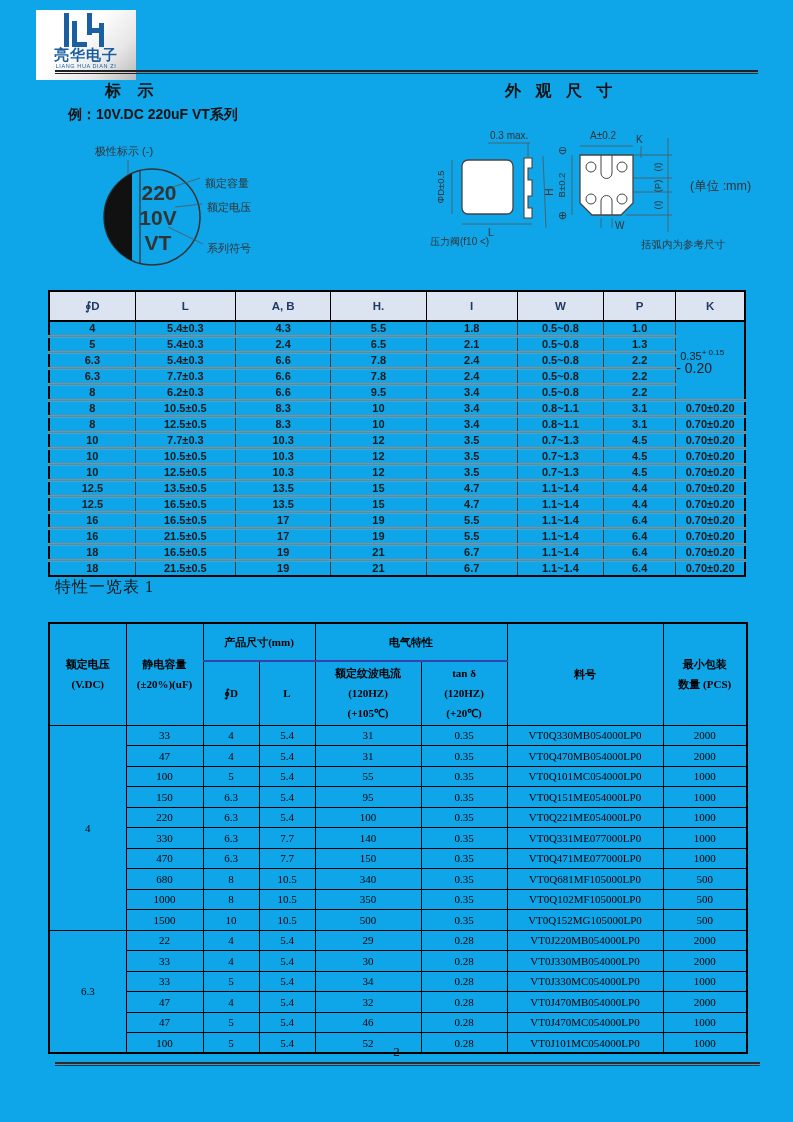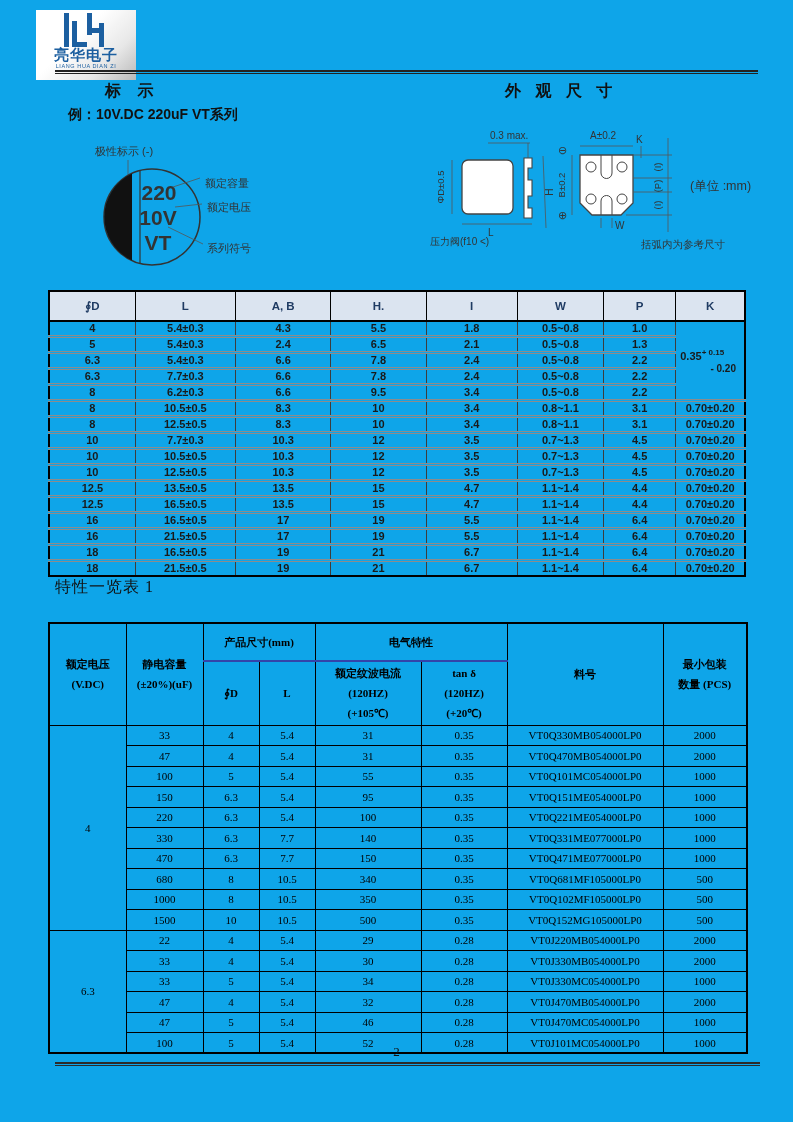--- a/index.html
+++ b/index.html
@@ -29,24 +29,24 @@
   .dwg-thin { stroke:#555; stroke-width:0.8; fill:none; }
 
   
   .dim-table { position:absolute; left:48px; top:290px; width:698px; border-collapse:collapse;
                table-layout:fixed; border:2px solid #000; }
   .dim-table th { background:#dbe4f0; color:#1f3b63; font-size:11.5px; font-weight:bold;
                   height:30px; border:1px solid #000; border-bottom:2px solid #000; }
   .dim-table td { height:15px; font-size:11px; font-weight:bold; color:#1a1a1a; text-align:center;
                   border:1px solid #3d3d3d; border-bottom:3px double #8c8c8c; line-height:13px; }
   .dim-table tr:last-child td { border-bottom:1px solid #000; }
-  .dim-table td.kmerged { vertical-align:middle; border-bottom:3px double #8c8c8c; font-weight:bold; }
+  .dim-table td.kmerged { vertical-align:middle; border-bottom:3px double #8c8c8c; font-weight:normal; }
   .ktop { text-align:left; padding-left:4px; font-size:11px; }
   .ktop sup { font-size:8px; }
-  .kbot { text-align:right; padding-right:8px; font-size:10px; }
+  .kbot { text-align:left; padding-right:8px; font-size:14px; }
 
   
   .spec-title { position:absolute; left:55px; top:577px; font-family:"Liberation Serif", serif;
                 font-size:16px; color:#111; letter-spacing:1px; }
   .spec-table { position:absolute; left:48px; top:622px; width:698px; border-collapse:collapse;
                 table-layout:fixed; border:2px solid #000; font-family:"Liberation Serif", serif; }
   .spec-table th { font-size:11px; font-weight:bold; color:#000; border:1px solid #000;
                    text-align:center; line-height:20px; }
   .spec-table th.group { height:38px; border-bottom:2px solid #3344aa; }
   .spec-table th.sub   { height:64px; }

